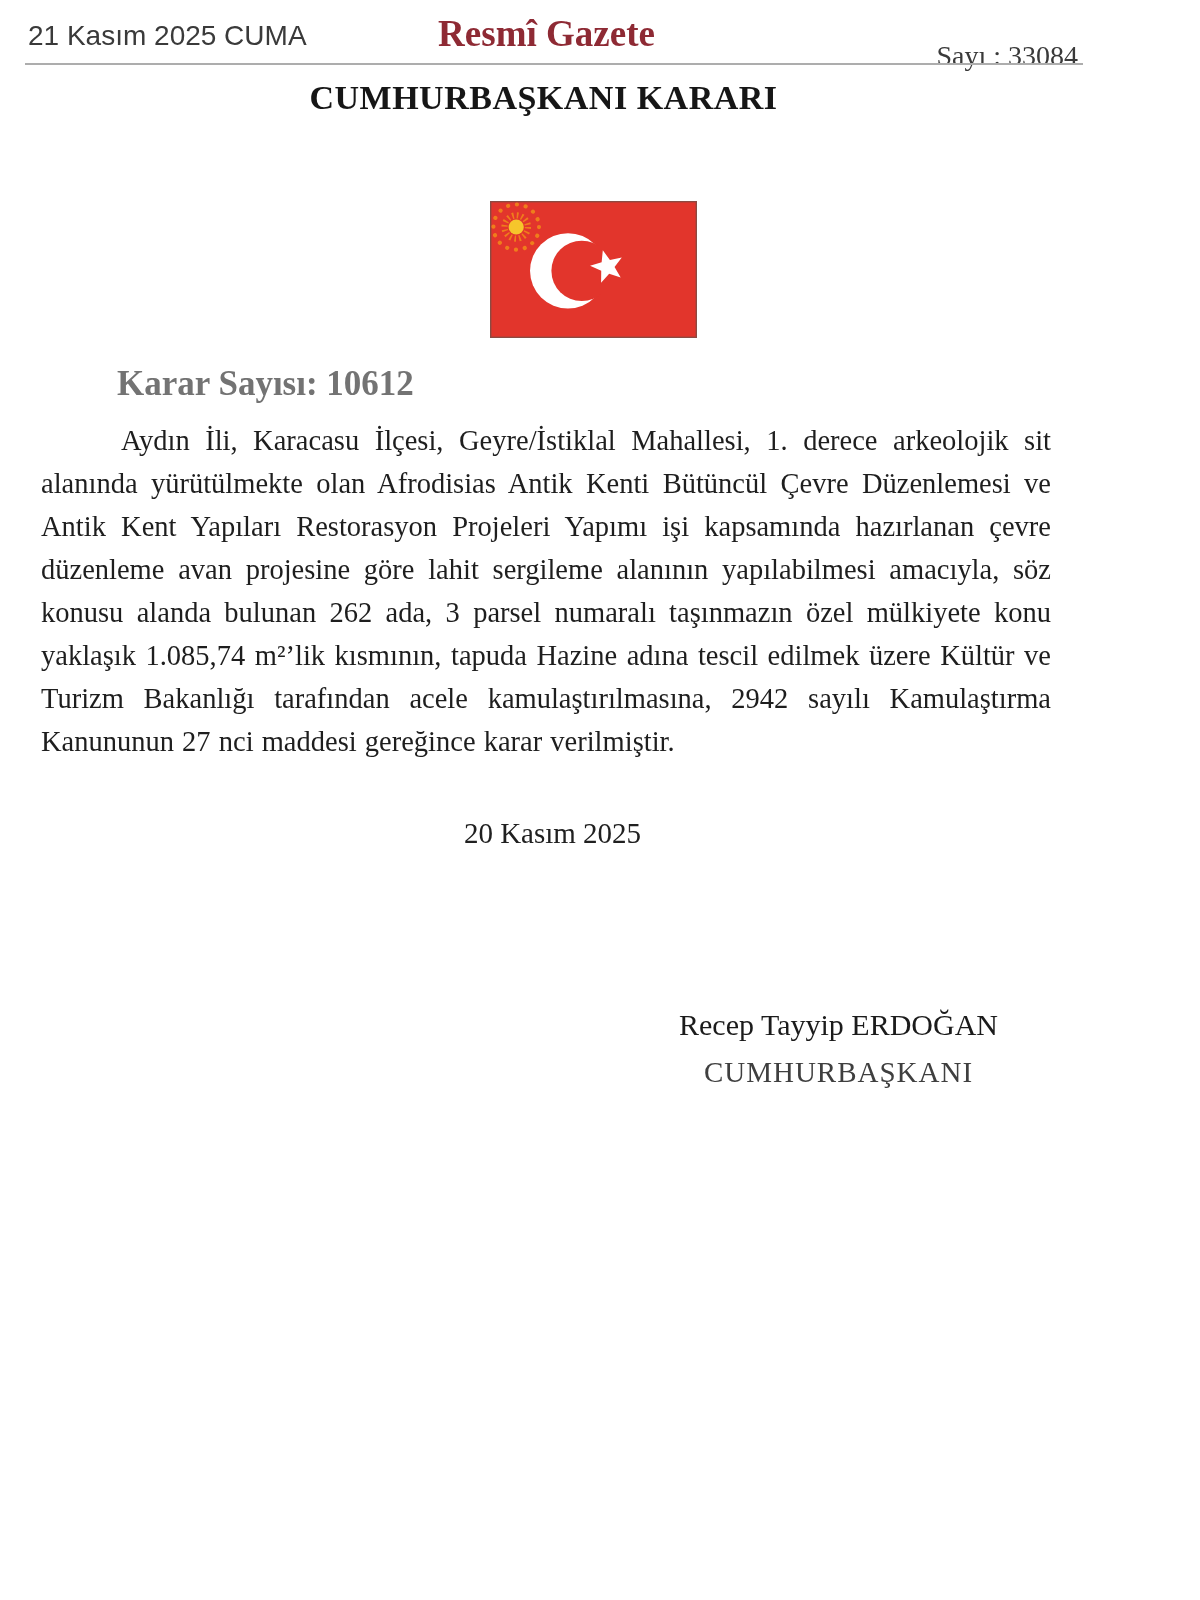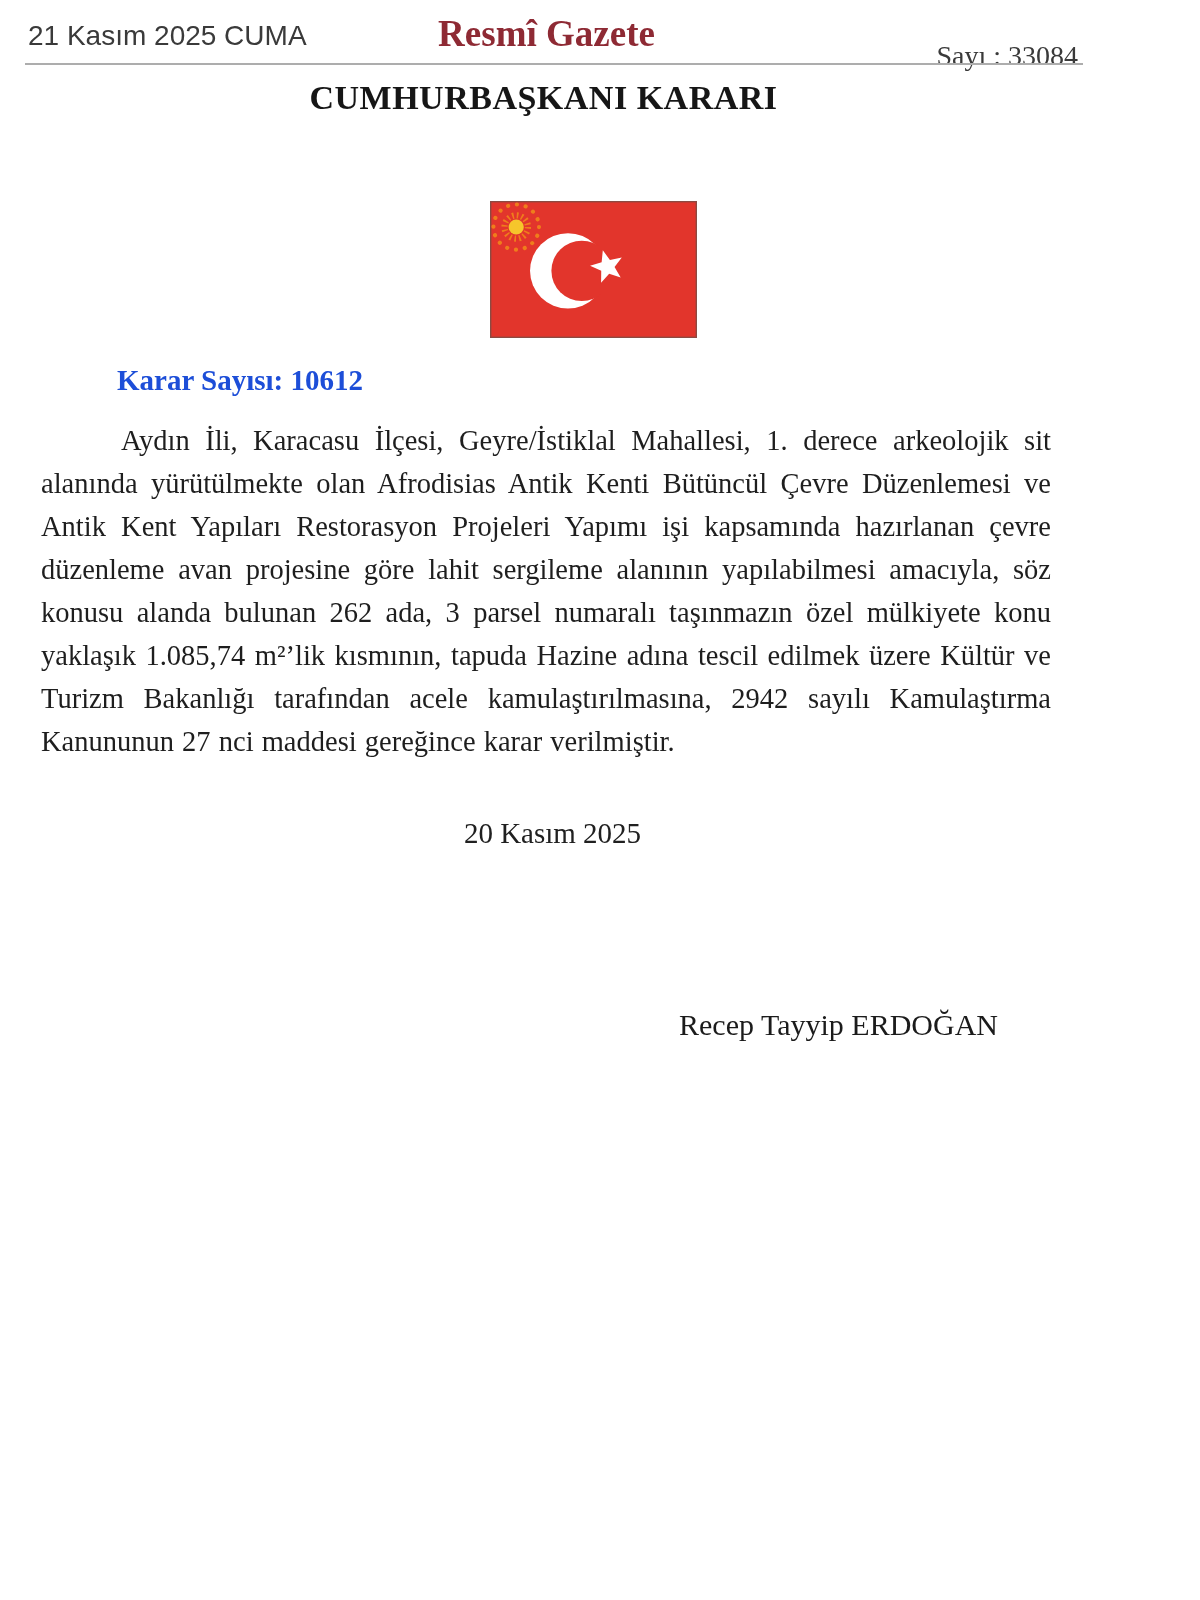--- a/index.html
+++ b/index.html
@@ -80,22 +80,22 @@
   .flag-crescent-outer { fill: var(--flag-white); }
   .flag-crescent-inner { fill: var(--flag-red); }
   .flag-star { fill: var(--flag-white); }
   .sun-core { fill: var(--sun-yellow); }
   .sun-rays { fill: none; stroke: var(--sun-orange); stroke-width: 9; stroke-dasharray: 2.4 4.3; }
   .sun-stars { fill: none; stroke: var(--sun-orange); stroke-width: 6; stroke-linecap: round; stroke-dasharray: 0.1 12.86; }
   .decision-no {
     position: absolute;
     left: 117px; top: 364px;
     font-weight: bold;
-    font-size: 29px;
-    color: #1d4ed8;
+    font-size: 35px;
+    color: #737373;
   }
   .body-text {
     position: absolute;
     left: 41px; right: 62px; top: 419px;
     font-size: 28.5px;
     line-height: 43px;
     text-align: justify;
     text-indent: 80px;
     color: var(--body-text);
     word-spacing: 1px;
@@ -165,15 +165,16 @@
   </div>
 
   <div class="decision-no">Karar Sayısı: 10612</div>
 
   <p class="body-text">Aydın İli, Karacasu İlçesi, Geyre/İstiklal Mahallesi, 1. derece arkeolojik sit alanında yürütülmekte olan Afrodisias Antik Kenti Bütüncül Çevre Düzenlemesi ve Antik Kent Yapıları Restorasyon Projeleri Yapımı işi kapsamında hazırlanan çevre düzenleme avan projesine göre lahit sergileme alanının yapılabilmesi amacıyla, söz konusu alanda bulunan 262 ada, 3 parsel numaralı taşınmazın özel mülkiyete konu yaklaşık 1.085,74 m²’lik kısmının, tapuda Hazine adına tescil edilmek üzere Kültür ve Turizm Bakanlığı tarafından acele kamulaştırılmasına, 2942 sayılı Kamulaştırma Kanununun 27 nci maddesi gereğince karar verilmiştir.</p>
 
   <div class="decision-date">20 Kasım 2025</div>
 
   <div class="signature">
     <div class="sig-name">Recep Tayyip ERDOĞAN</div>
+    <div class="sig-title">CUMHURBAŞKANI</div>
   </div>
 
 </div>
 
 </body></html>

